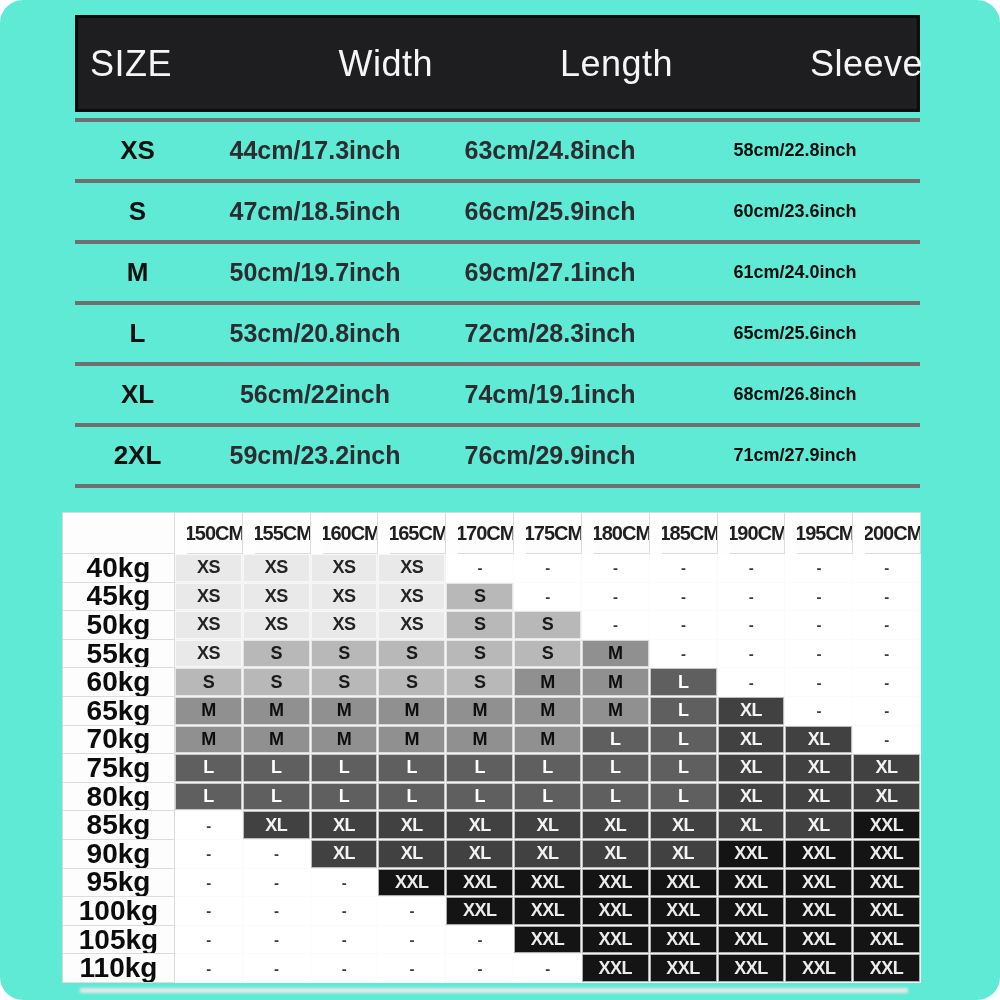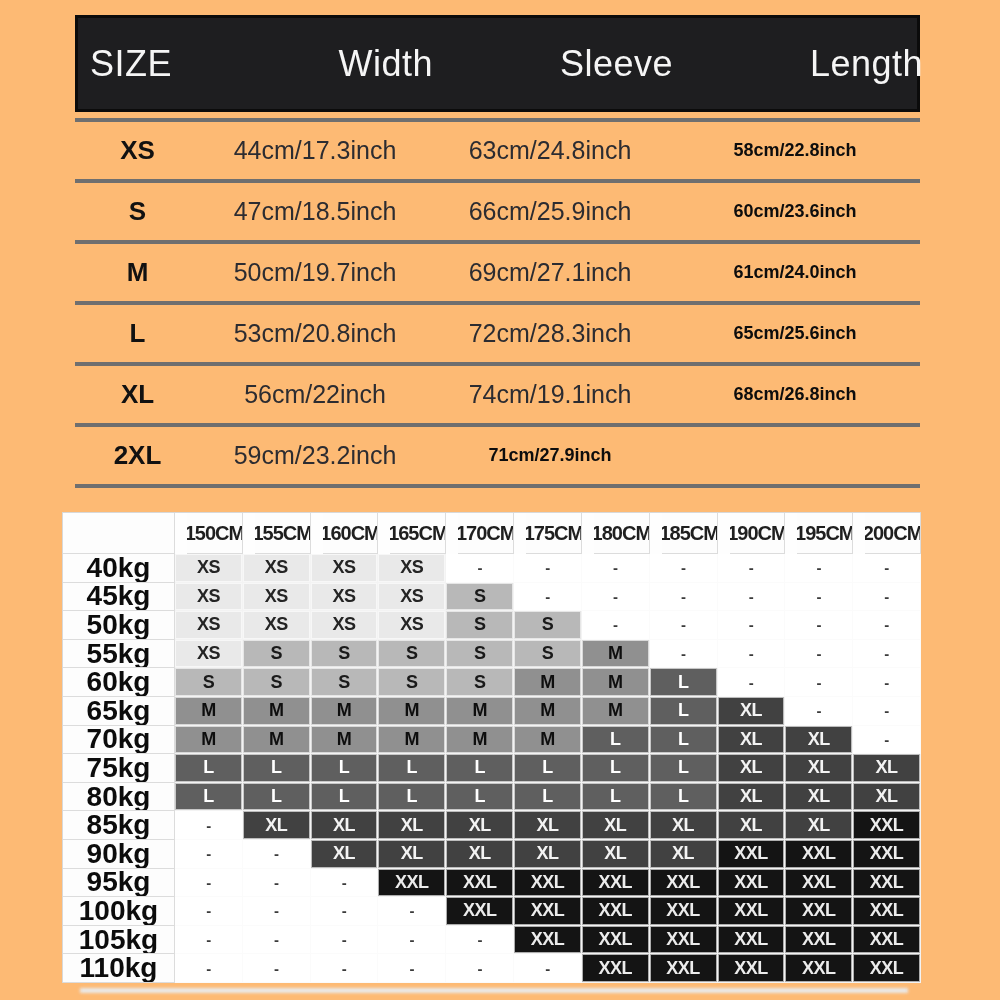--- a/index.html
+++ b/index.html
@@ -1,37 +1,38 @@
 <!DOCTYPE html>
 <html><head>
 <meta charset="utf-8">
 <style>
   html,body{margin:0;padding:0;background:#ffffff;}
   .canvas{
-    position:relative;width:1000px;height:1000px;background:#fdba74;overflow:hidden;
+    position:relative;width:1000px;height:1000px;background:#5eead4;overflow:hidden;
     font-family:"Liberation Sans",sans-serif;
+    border-radius:23px;
   }
 
   
   .top-table{position:absolute;left:75px;top:15px;width:845px;}
   .top-header{
     box-sizing:border-box;height:97px;background:#1e1e20;border:3px solid #0b0b0b;
     display:grid;grid-template-columns:125px 230px 240px 250px;align-items:center;
     color:#f5f5f5;font-size:36px;letter-spacing:0.5px;
   }
   .top-header .th{text-align:right;}
   .top-header .th-size{text-align:left;padding-left:12px;}
   .top-rows{margin-top:6px;border-top:4px solid #6f6f6f;}
   .top-row{
     box-sizing:border-box;height:61px;border-bottom:4px solid #6f6f6f;
     display:grid;grid-template-columns:125px 230px 240px 250px;align-items:center;
   }
   .tcell{text-align:center;}
   .tcell.lab{font-weight:bold;font-size:26px;color:#111;}
-  .tcell.w,.tcell.len{font-size:25px;color:#2c2c31;}
+  .tcell.w,.tcell.len{font-size:25px;color:#2c2c31;font-weight:bold;}
   .tcell.slv{font-size:18px;font-weight:bold;color:#0d0d0d;}
 
   
   .fit{
     position:absolute;left:62px;top:512px;width:858px;
     display:grid;grid-template-columns:112px repeat(11,1fr);
     grid-template-rows:41px repeat(15,28.6px);
     border-top:1px solid #d8d8d8;border-left:1px solid #d8d8d8;
     background:#fefefe;
   }
@@ -59,22 +60,22 @@
 </style>
 </head>
 <body>
 
 <div class="canvas">
 
   <div class="top-table">
     <div class="top-header">
       <div class="th th-size">SIZE</div>
       <div class="th">Width</div>
+      <div class="th">Length</div>
       <div class="th">Sleeve</div>
-      <div class="th">Length</div>
     </div>
     <div class="top-rows" id="top-rows">
         <div class="top-row">
           <div class="tcell lab">XS</div>
           <div class="tcell w">44cm/17.3inch</div>
           <div class="tcell len">63cm/24.8inch</div>
           <div class="tcell slv">58cm/22.8inch</div>
         </div>
         <div class="top-row">
           <div class="tcell lab">S</div>
@@ -96,20 +97,21 @@
         </div>
         <div class="top-row">
           <div class="tcell lab">XL</div>
           <div class="tcell w">56cm/22inch</div>
           <div class="tcell len">74cm/19.1inch</div>
           <div class="tcell slv">68cm/26.8inch</div>
         </div>
         <div class="top-row">
           <div class="tcell lab">2XL</div>
           <div class="tcell w">59cm/23.2inch</div>
+          <div class="tcell len">76cm/29.9inch</div>
           <div class="tcell slv">71cm/27.9inch</div>
         </div>
       </div>
   </div>
 
   <div class="fit" id="fit-table">
       <div class="fcell corner"></div>
       <div class="fcell hcol">150CM</div>
       <div class="fcell hcol">155CM</div>
       <div class="fcell hcol">160CM</div>

